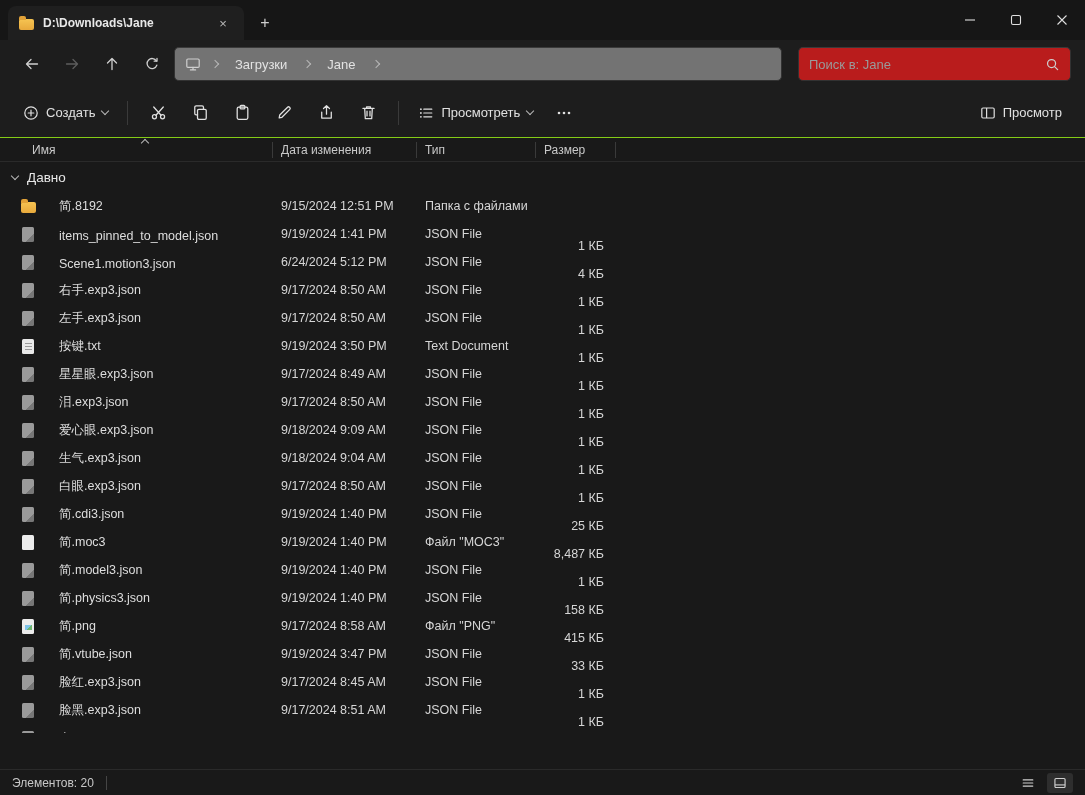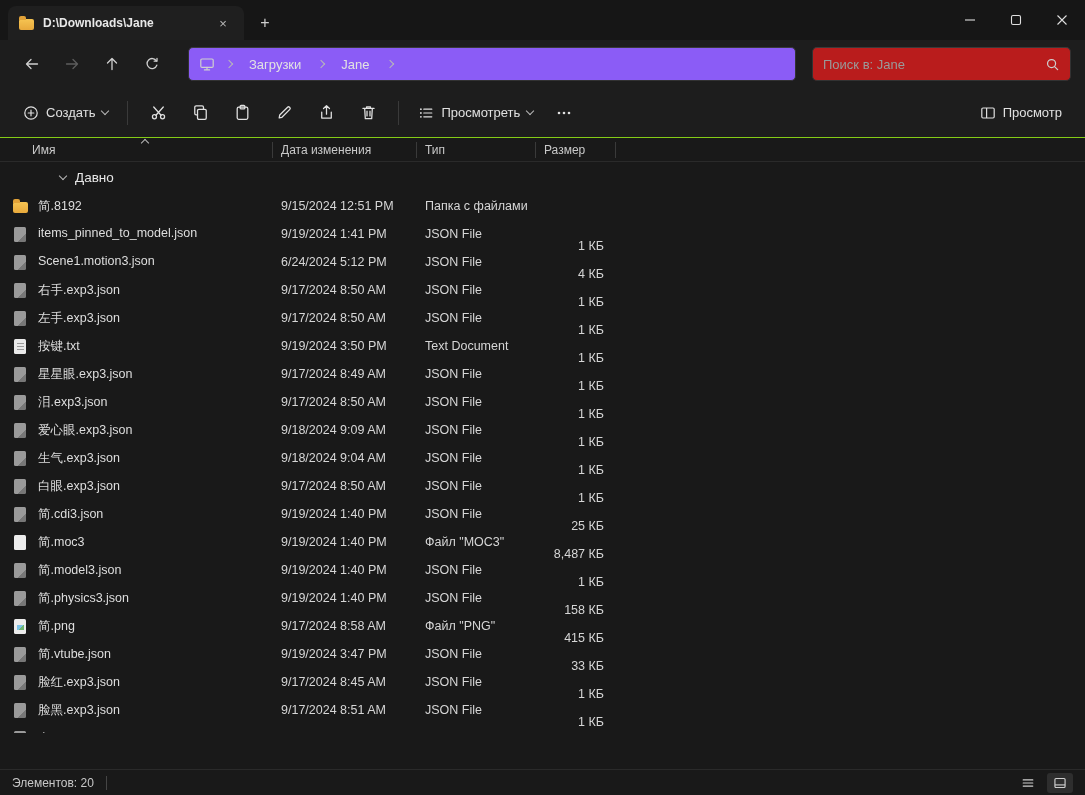--- a/index.html
+++ b/index.html
@@ -24,21 +24,21 @@
   .newtab { width:30px; height:28px; margin-left:6px; margin-bottom:3px; display:flex; align-items:center; justify-content:center;
     color:#cfcfcf; font-size:16px; border-radius:4px; }
   .win-controls { position:absolute; right:0; top:0; height:40px; display:flex; }
   .win-btn { width:46px; height:100%; display:flex; align-items:center; justify-content:center; color:#dfdfdf; font-size:12px; }
 
   
   .navbar { height:48px; background:#1d1d1d; display:flex; align-items:center; padding:0 14px; gap:4px; }
   .nav-btn { width:36px; height:36px; border-radius:5px; display:flex; align-items:center; justify-content:center; }
   .nav-btn.disabled { color:#5d5d5d; }
   .addressbar {
-    margin-left:14px; height:34px; width:608px; background:#8b5cf6; border:1px solid #323232; border-top-color:#3a3a3a;
+    height:34px; width:608px; background:#737373; border:1px solid #323232; border-top-color:#3a3a3a;
     border-radius:5px; display:flex; align-items:center; padding:0 10px; gap:4px; font-size:13px;
   }
   .crumb { padding:4px 6px; border-radius:4px; color:#e2e2e2; white-space:nowrap; }
   .crumb-sep { width:20px; display:flex; align-items:center; justify-content:center; }
   .searchbox {
     margin-left:12px; height:34px; flex:1; background:#b91c1c; border:1px solid #323232; border-top-color:#3a3a3a;
     border-radius:5px; display:flex; align-items:center; padding:0 10px; gap:8px;
   }
   .searchbox input {
     flex:1; background:transparent; border:none; outline:none; color:#e4e4e4; font:13px "Liberation Sans","DejaVu Sans",sans-serif;
@@ -63,23 +63,23 @@
   .hcell { position:relative; height:100%; display:flex; align-items:center; }
   .hcell::after { content:""; position:absolute; right:0; top:4px; height:16px; width:1px; background:#3a3a3a; }
   .h-name { width:273px; padding-left:32px; }
   .h-date { width:144px; padding-left:8px; }
   .h-type { width:119px; padding-left:8px; }
   .h-size { width:80px;  padding-left:8px; }
   .sort-caret { position:absolute; left:142px; top:2px; }
 
   
   .list-area { background:#191919; height:571px; overflow:hidden; }
-  .group-header { height:30px; display:flex; align-items:center; gap:9px; padding-left:12px; font-size:13.5px; color:#e6e6e6;margin-left:48px; }
+  .group-header { height:30px; display:flex; align-items:center; gap:9px; padding-left:12px; font-size:13.5px; color:#e6e6e6; }
   .file-row { height:28px; display:flex; align-items:center; font-size:12.5px; color:#dedede; }
-  .c-name { width:273px; padding-left:12px; display:flex; align-items:flex-start; gap:9px; overflow:hidden; }
+  .c-name { width:273px; padding-left:20px; display:flex; align-items:flex-end; gap:22px; overflow:hidden; }
   .c-name .label { white-space:nowrap; overflow:hidden; }
   .c-date { width:144px; padding-left:8px; color:#d6d6d6; }
   .c-type { width:119px; padding-left:8px; color:#d6d6d6; }
   .c-size { width:80px; padding-right:12px; text-align:right; color:#d6d6d6;margin-top:23px; }
 
   
   .fi { width:17px; height:17px; position:relative; flex:none; }
   .fi::before { content:""; position:absolute; left:2px; top:1px; width:12px; height:15px; border-radius:1.5px; }
   .gl-folder-icon::before { left:1px; top:4px; width:15px; height:11px; border-radius:2px;
     background:linear-gradient(#f6c452,#e8a93c); }

